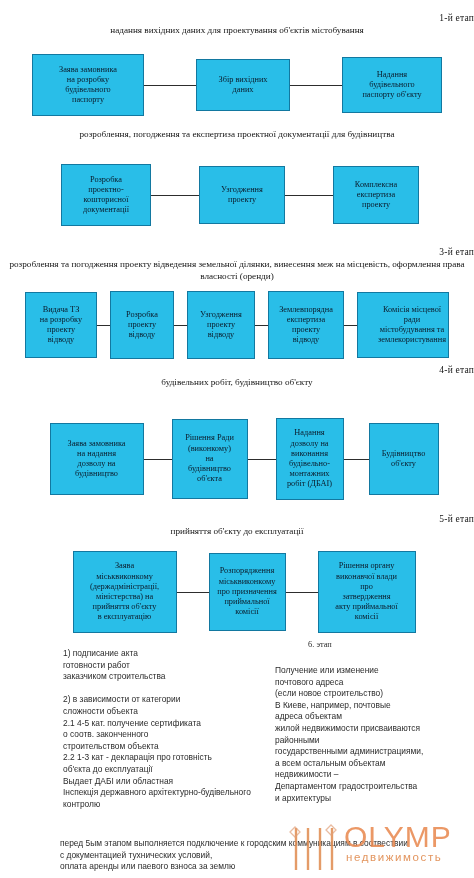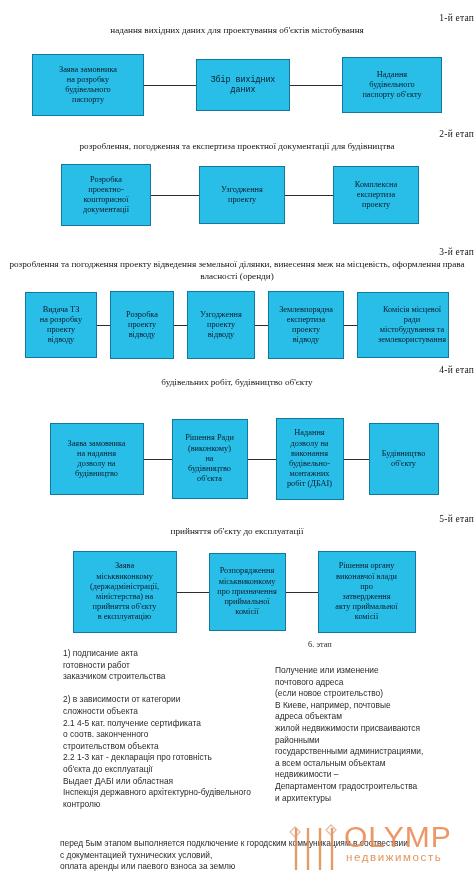--- a/index.html
+++ b/index.html
@@ -129,34 +129,33 @@
     <span class="stage-sub">надання вихідних даних для проектування об'єктів містобування</span>
   </div>
   <div class="flow-row" style="top:54px; left:32px; width:410px;">
     <div class="node" style="width:112px;height:62px;">
         <span>Заява замовника
 на розробку
 будівельного
 паспорту</span>
       </div>
     <div class="connector" style="width:52px;"></div>
-    <div class="node" style="width:94px;height:52px;font-family:Liberation Mono, monospace;">
+    <div class="node" style="width:94px;height:52px;">
         <span>Збір вихідних
 даних</span>
       </div>
     <div class="connector" style="width:52px;"></div>
     <div class="node" style="width:100px;height:56px;">
         <span>Надання
 будівельного
 паспорту об'єкту</span>
       </div>
   </div>
 
   <div class="stage-head" style="top:128px;">
-    <span class="stage-num">2-й етап</span>
     <span class="stage-sub">розроблення, погодження та експертиза проектної документації для будівництва</span>
   </div>
   <div class="flow-row" style="top:164px; left:50px; width:380px;">
     <div class="node" style="width:90px;height:62px;">
         <span>Розробка
 проектно-
 кошторисної
 документації</span>
       </div>
     <div class="connector" style="width:48px;"></div>

